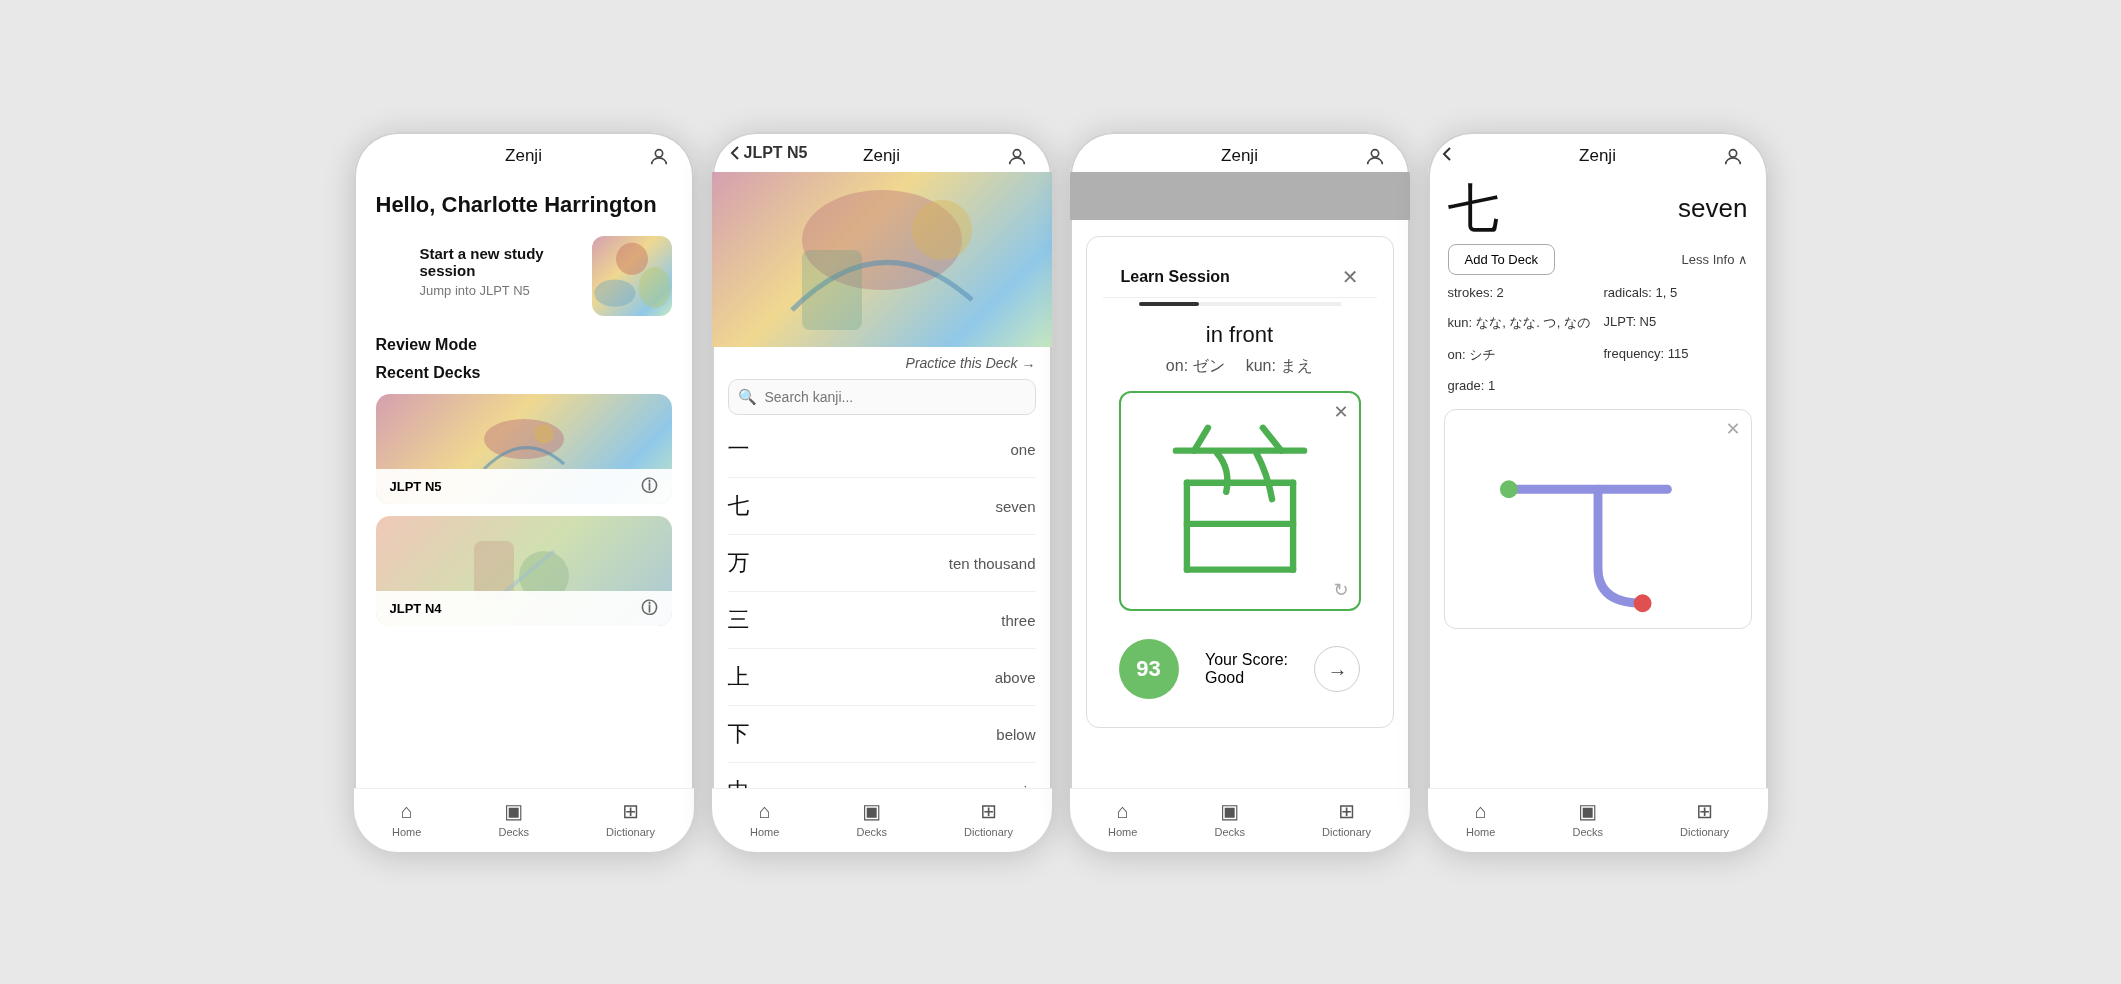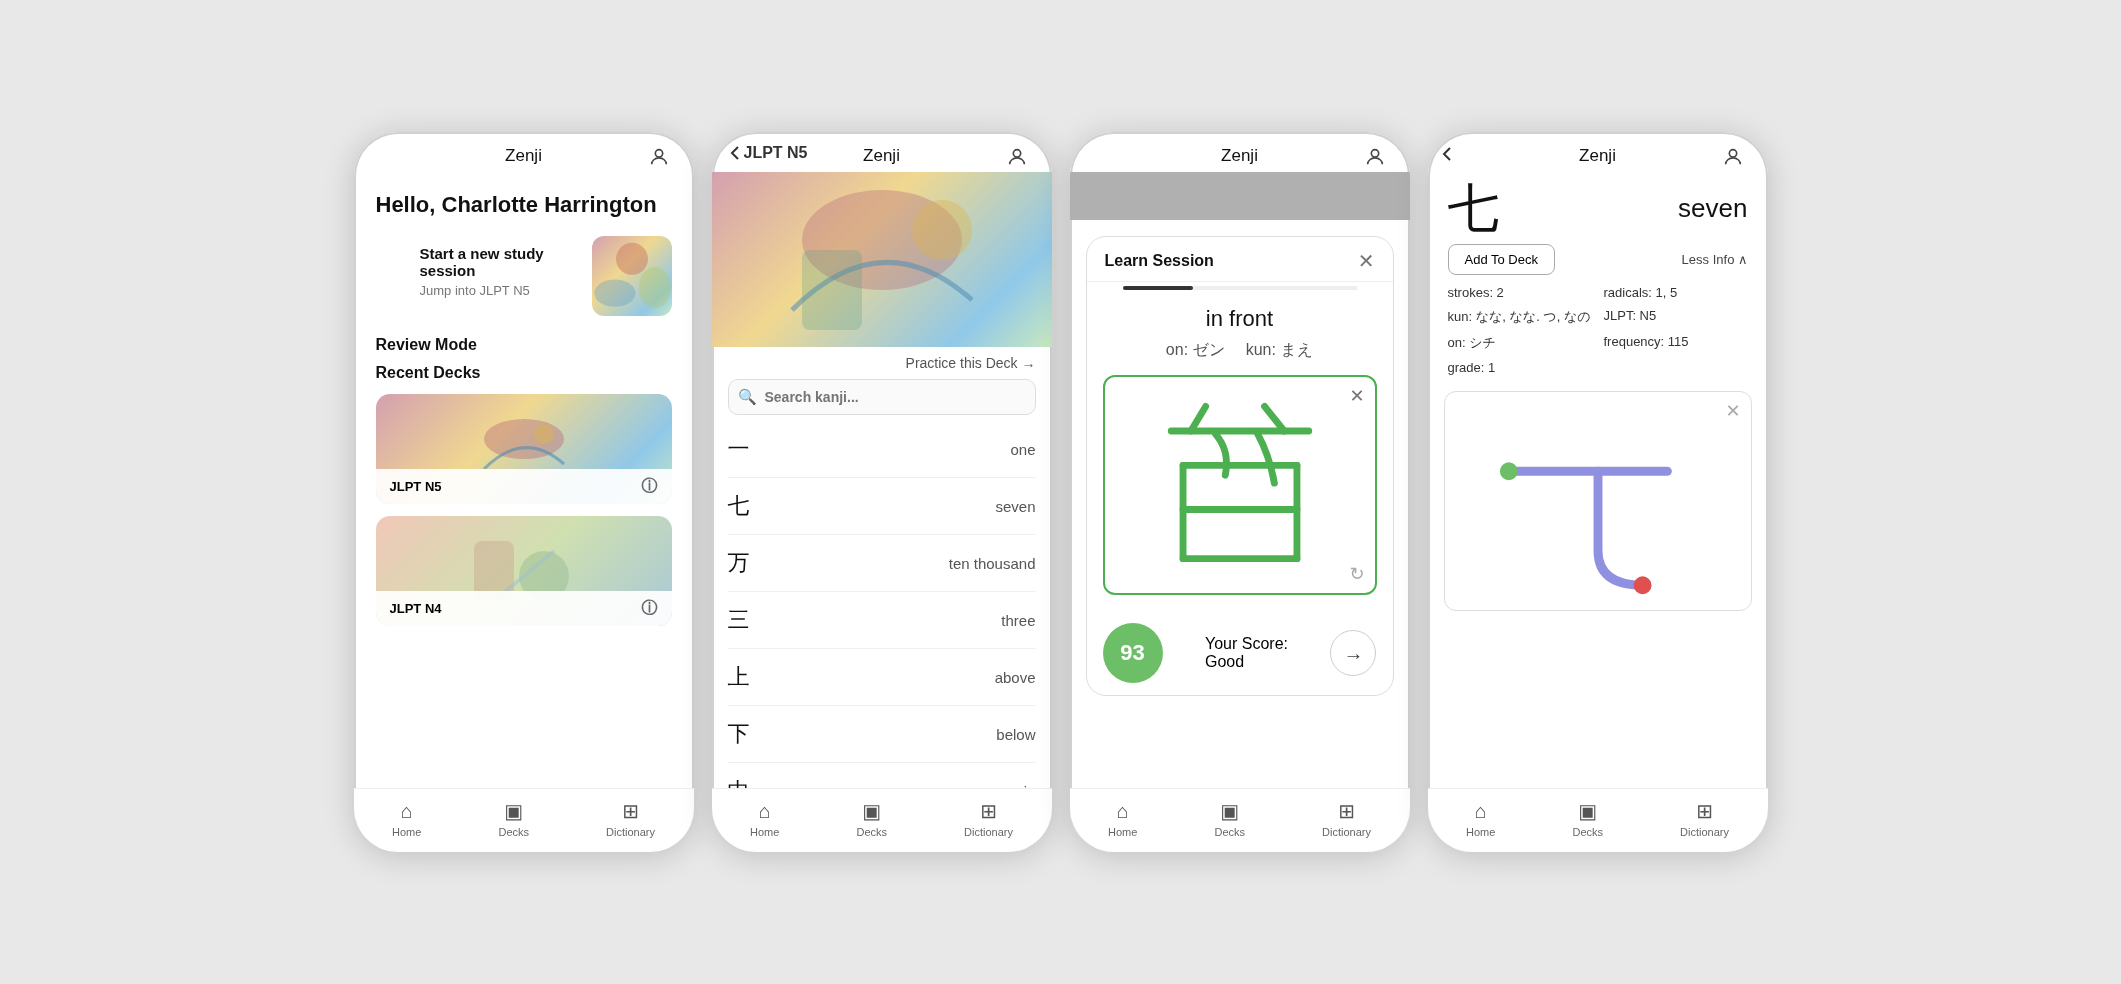--- a/index.html
+++ b/index.html
@@ -157,21 +157,20 @@
     }
     .search-box input {
       width: 100%;
       border: 1.5px solid #ddd;
       border-radius: 10px;
       padding: 9px 14px 9px 36px;
       font-size: 14px;
       color: #701a75;
       background: #fafafa;
       outline: none;
-      font-weight: bold;
     }
     .search-box .search-icon-inside {
       position: absolute;
       left: 11px;
       top: 50%;
       transform: translateY(-50%);
       color: #aaa;
       font-size: 15px;
     }
     .kanji-list { padding: 0 16px; }
@@ -184,23 +183,23 @@
       cursor: pointer;
     }
     .kanji-char { font-size: 22px; color: #111; }
     .kanji-meaning { font-size: 15px; color: #555; }
 
     
     .session-overlay {
       padding: 16px;
     }
     .session-modal {
-      border-radius: 20px;
+      border-radius: 13px;
       border: 1.5px solid #ddd;
-      padding: 0;
+      padding: 16px;
       overflow: hidden;
       margin-bottom: 24px;
     }
     .session-modal-header {
       display: flex;
       justify-content: space-between;
       align-items: center;
       padding: 14px 18px 10px;
       border-bottom: 1px solid #eee;
     }
@@ -328,21 +327,21 @@
       font-size: 13px;
       color: #444;
       cursor: pointer;
       display: flex;
       align-items: center;
       gap: 4px;
     }
     .char-info-grid {
       display: grid;
       grid-template-columns: 1fr 1fr;
-      gap: 4px 12px;
+      gap: 10px 12px;
       padding: 0 20px 12px;
       font-size: 13px;
       color: #333;
     }
     .char-info-grid div { margin-bottom: 4px; }
     .unfamiliar-text {
       padding: 0 20px 10px;
       font-size: 14px;
       color: #333;
     }
@@ -486,21 +485,21 @@
         <svg width="260" height="160" viewBox="0 0 260 160">
           <ellipse cx="130" cy="60" rx="80" ry="50" fill="rgba(180,100,120,0.35)"></ellipse>
           <path d="M40 130 Q130 40 220 120" stroke="rgba(80,140,180,0.55)" stroke-width="5" fill="none"></path>
           <circle cx="190" cy="50" rx="30" ry="30" r="30" fill="rgba(220,180,80,0.4)"></circle>
           <rect x="50" y="70" width="60" height="80" rx="8" fill="rgba(100,160,140,0.3)"></rect>
         </svg>
       </div>
     </div>
 
     <div class="practice-bar">
-      <span style="font-size:14px;color:#555;">Practice this Deck →</span>
+      <span style="font-size:14px;color:#555;font-style:italic;">Practice this Deck →</span>
     </div>
 
     <div class="search-box">
       <span class="search-icon-inside">🔍</span>
       <input type="text" placeholder="Search kanji..." style="">
     </div>
 
     <div class="kanji-list">
       <div class="kanji-row">
         <span class="kanji-char">一</span>

